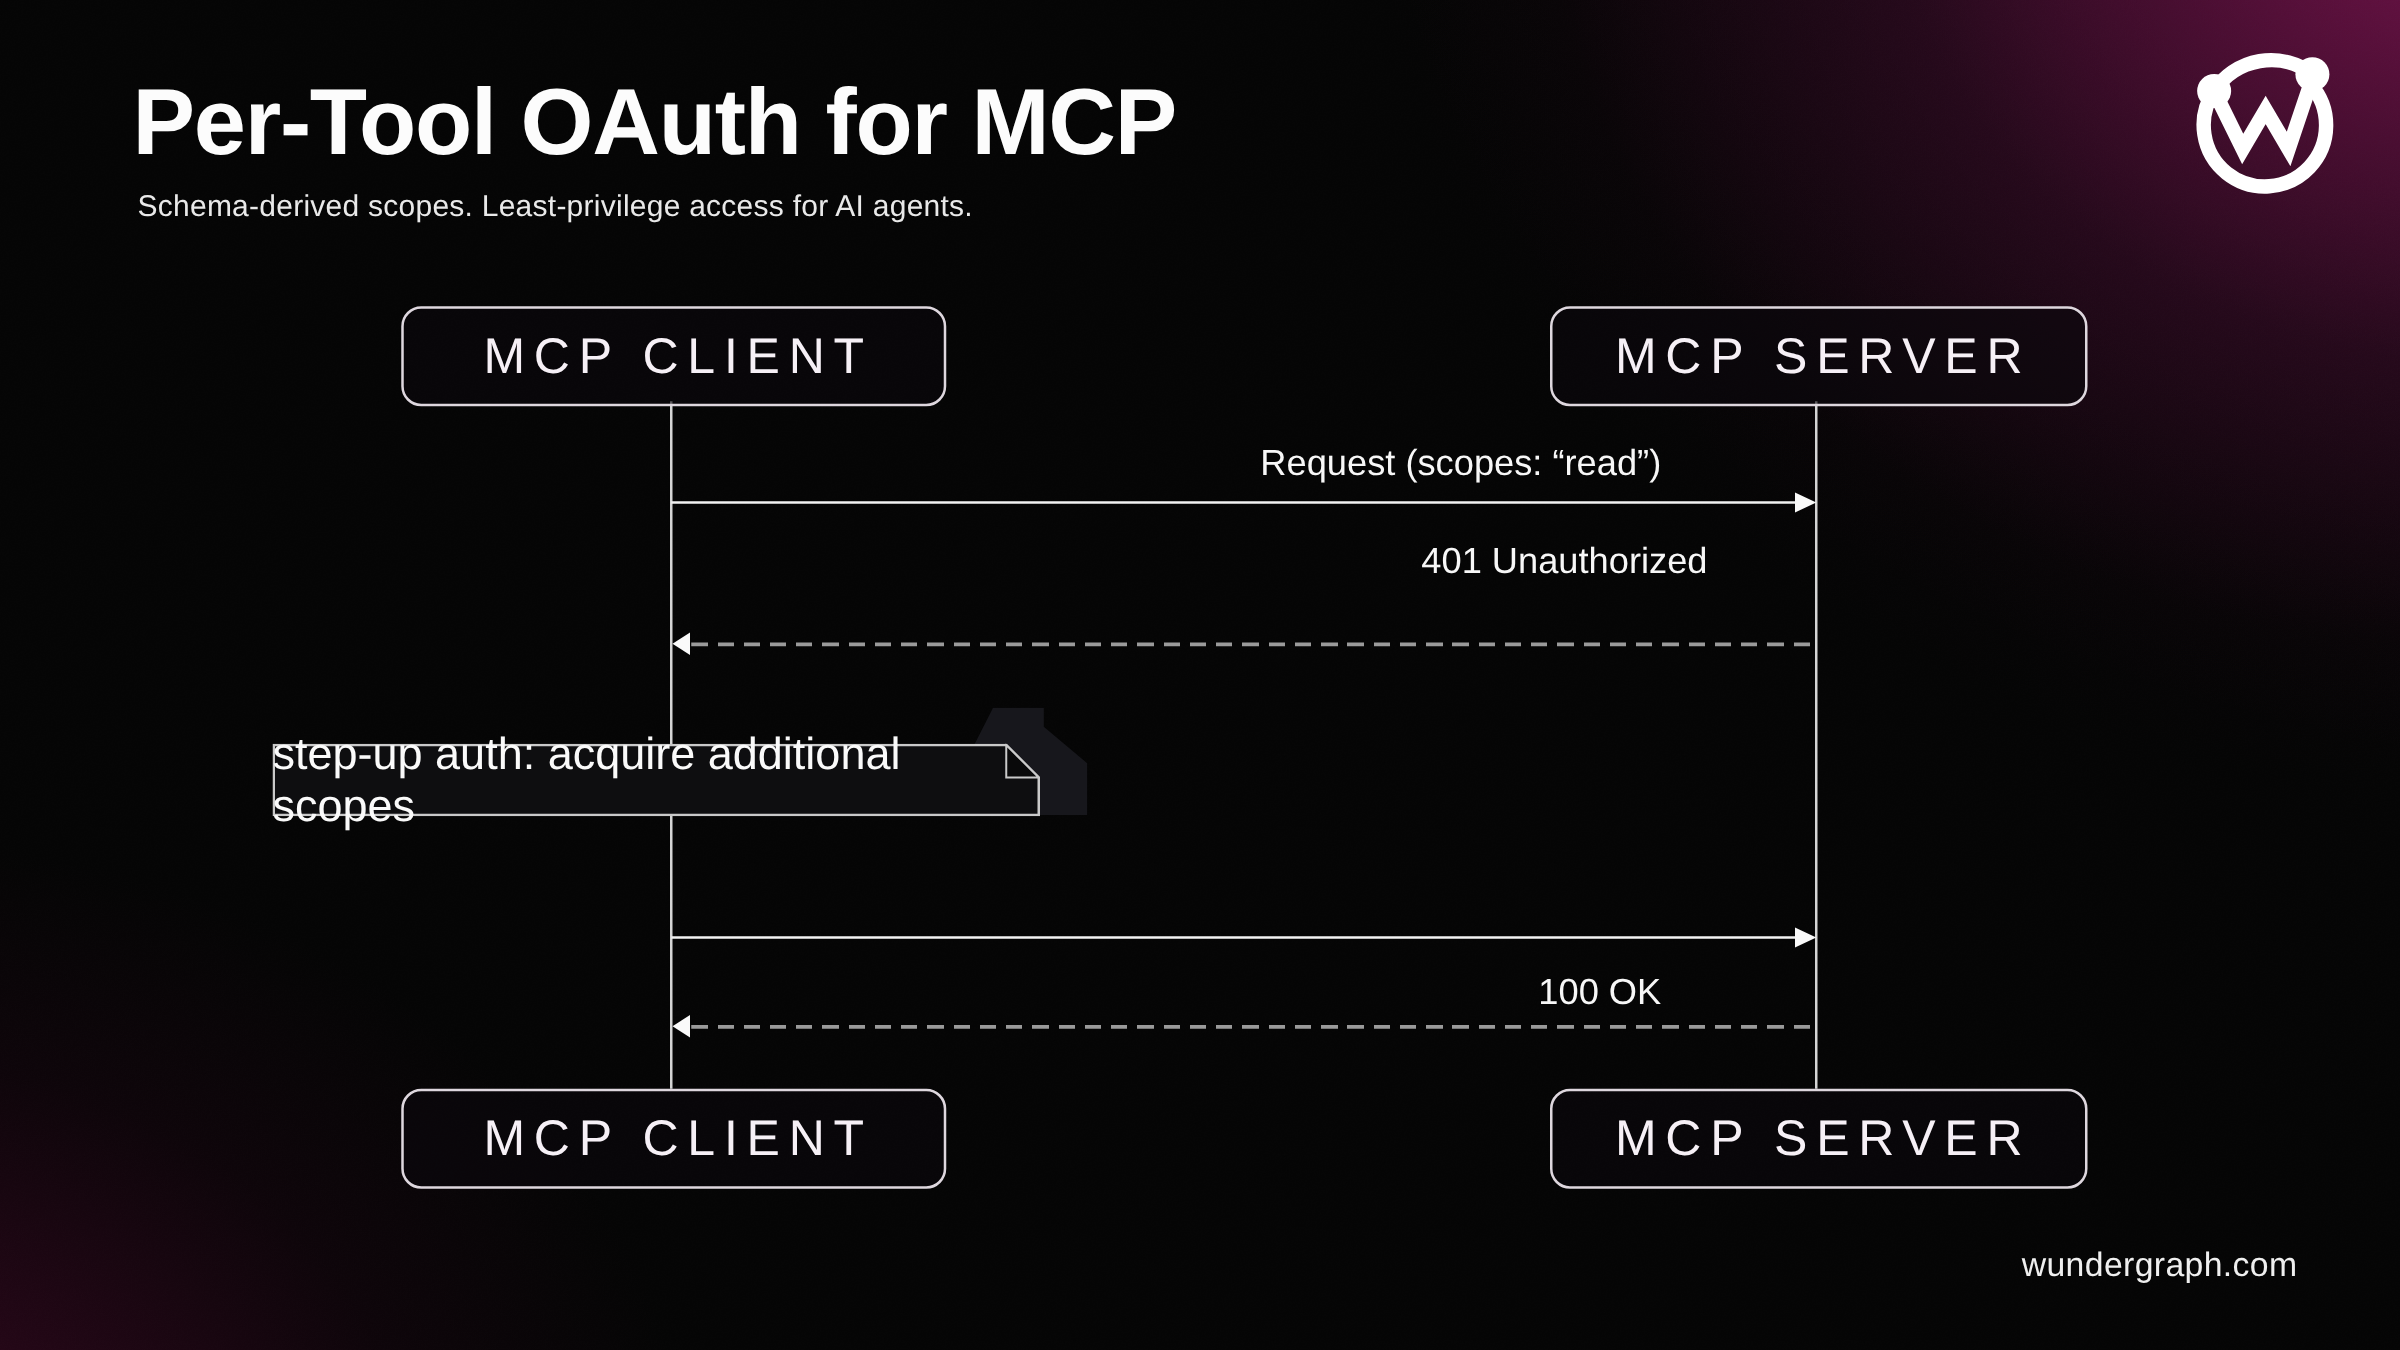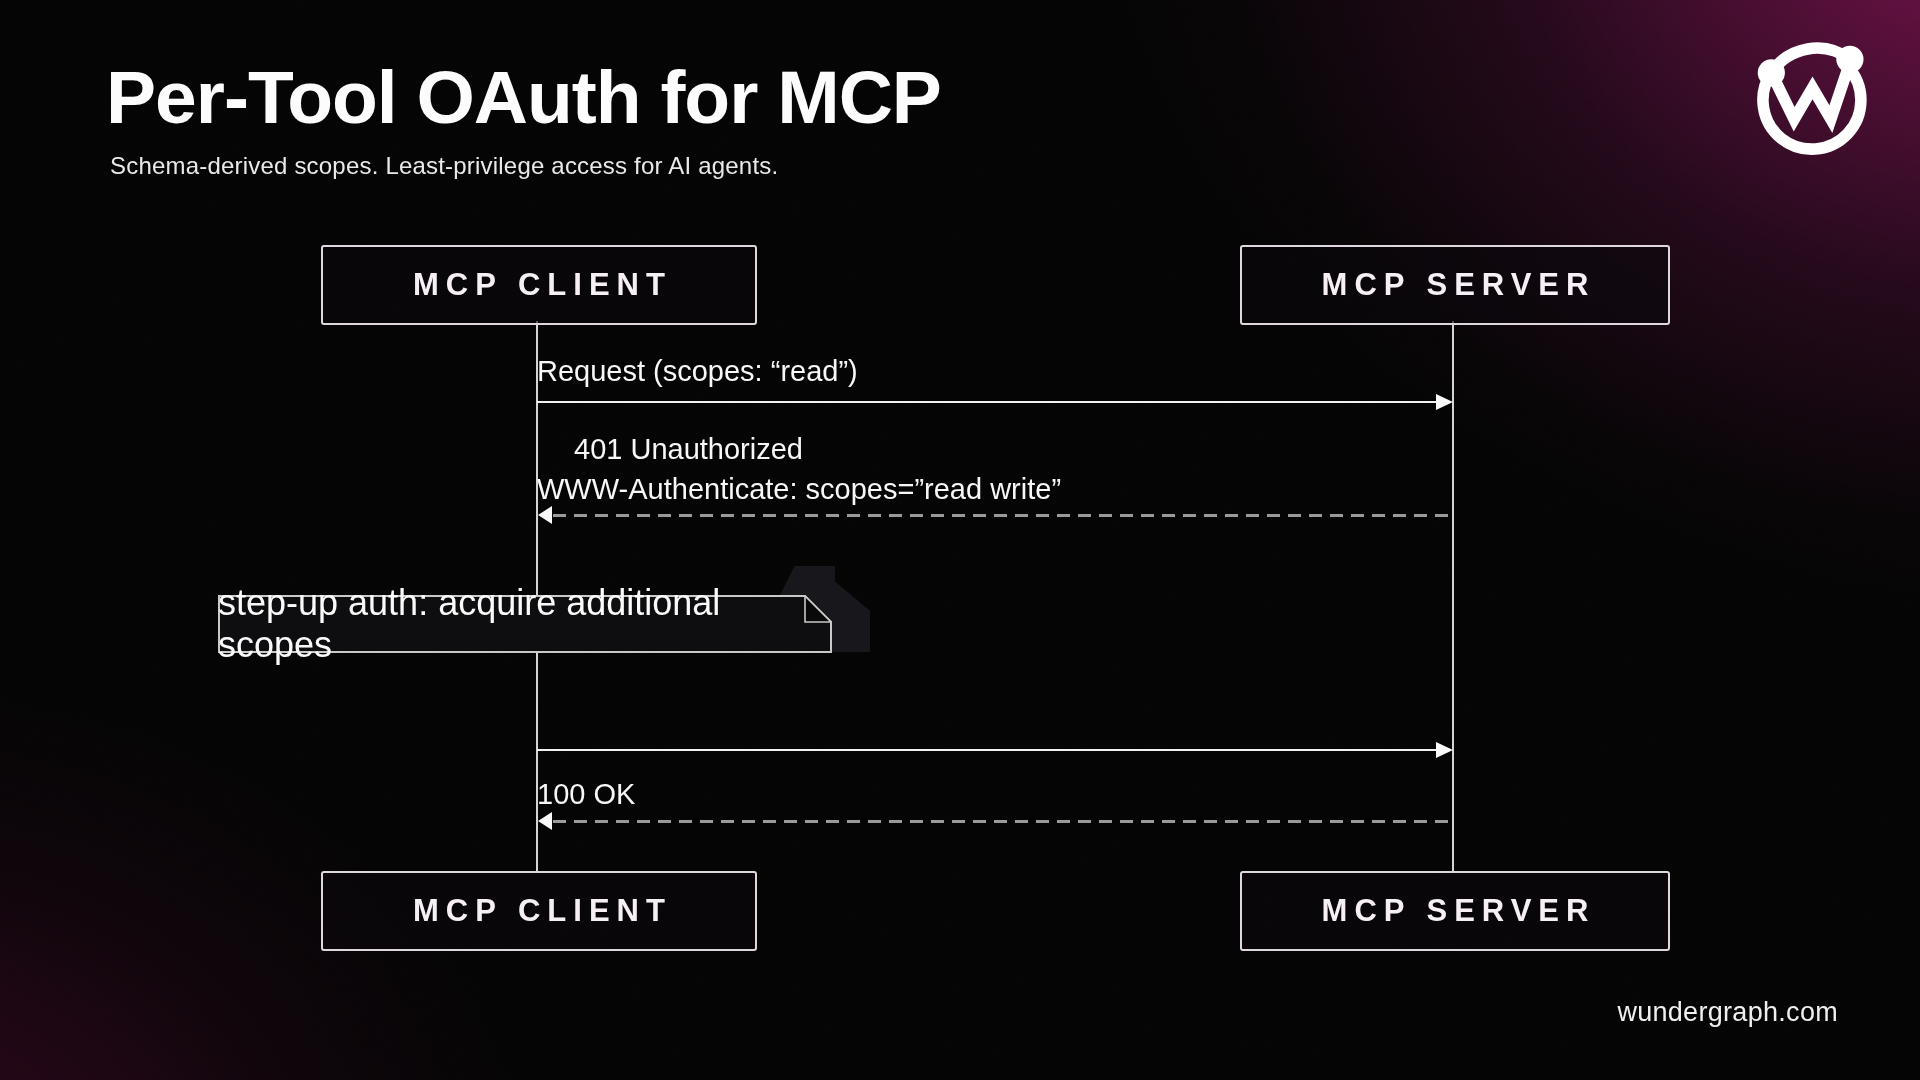--- a/index.html
+++ b/index.html
@@ -20,36 +20,36 @@
     font-size:75px;font-weight:800;letter-spacing:-1px;color:#fcfcfc;line-height:1.05;
   }
   .subtitle{
     position:absolute;left:110px;top:152px;z-index:3;
     font-size:24px;font-weight:400;color:#e9e9e9;letter-spacing:.2px;
   }
   .logo{position:absolute;left:1752px;top:24px;width:136px;height:136px;z-index:3;}
 
   .actor{
     position:absolute;z-index:4;height:76px;
-    border:2px solid #ded7de;border-radius:3px;
+    border:2px solid #ded7de;border-radius:16px;
     background:rgba(11,8,13,.62);
     display:flex;align-items:center;justify-content:center;
-    font-size:31px;letter-spacing:7px;text-indent:7px;color:#f6f0f6;font-weight:700;
+    font-size:40px;letter-spacing:7px;text-indent:7px;color:#f6f0f6;font-weight:400;
   }
   .actor.client{left:321px;width:432px;}
   .actor.server{left:1240px;width:426px;text-align:center;}
   .actor.top{top:245px;}
   .actor.bottom{top:871px;}
 
   .lifeline{position:absolute;top:321px;height:550px;width:2px;background:#e6e6e6;opacity:.92;z-index:2;}
   .lifeline.client{left:536px;}
   .lifeline.server{left:1452px;}
 
   .msg-label{
-    position:absolute;left:537px;width:792px;text-align:left;z-index:3;
+    position:absolute;left:537px;width:792px;text-align:right;z-index:3;
     font-size:29px;color:#f7f7f7;line-height:40px;font-weight:400;
   }
   .arrow-line-solid{position:absolute;height:2px;background:#f2f2f2;z-index:3;}
   .arrow-line-dashed{
     position:absolute;height:3px;z-index:3;
     background:repeating-linear-gradient(90deg,#9a9a9a 0 13px,transparent 13px 21px);
   }
   .head-right{
     position:absolute;width:0;height:0;z-index:3;
     border-top:8px solid transparent;border-bottom:8px solid transparent;border-left:17px solid #fafafa;
@@ -115,21 +115,20 @@
   </div>
   <div class="actor server bottom">
     <span>MCP SERVER</span>
   </div>
 
   <div class="msg-label" style="top:351px;">Request (scopes: “read”)</div>
   <div class="arrow-line-solid" style="left:537px;top:401px;width:900px;"></div>
   <div class="head-right" style="left:1436px;top:394px;"></div>
 
   <div class="msg-label" style="top:429px;padding-left:37px;">401 Unauthorized</div>
-  <div class="msg-label" style="top:469px;">WWW-Authenticate: scopes=”read write”</div>
   <div class="arrow-line-dashed" style="left:553px;top:514px;width:900px;"></div>
   <div class="head-left" style="left:538px;top:506px;"></div>
 
   <div class="note-shadow"></div>
   <div class="note">
     <svg width="614" height="58" viewBox="0 0 614 58">
       <path d="M1 1 H 587 L 613 27 V 57 H 1 Z" fill="#0e0e10" stroke="#c9c9c9" stroke-width="2"></path>
       <path d="M 587 1 L 613 27 H 587 Z" fill="#09090a" stroke="#c9c9c9" stroke-width="1.6"></path>
     </svg>
     <div class="note-text">step-up auth: acquire additional scopes</div>

